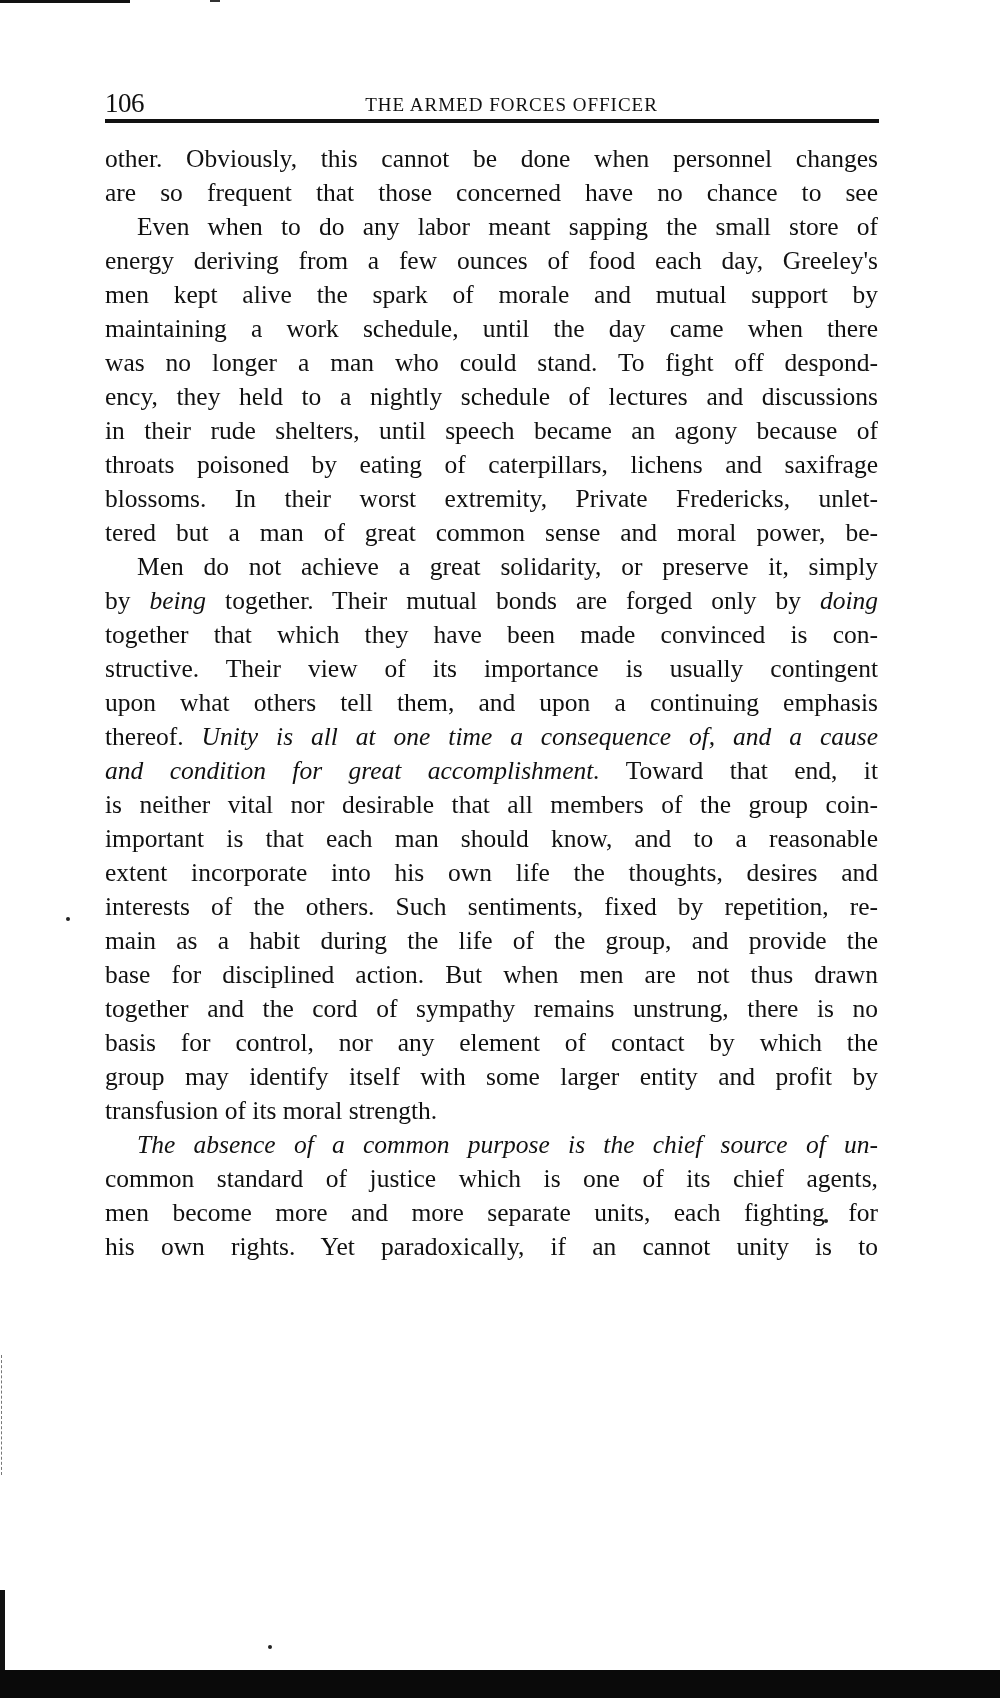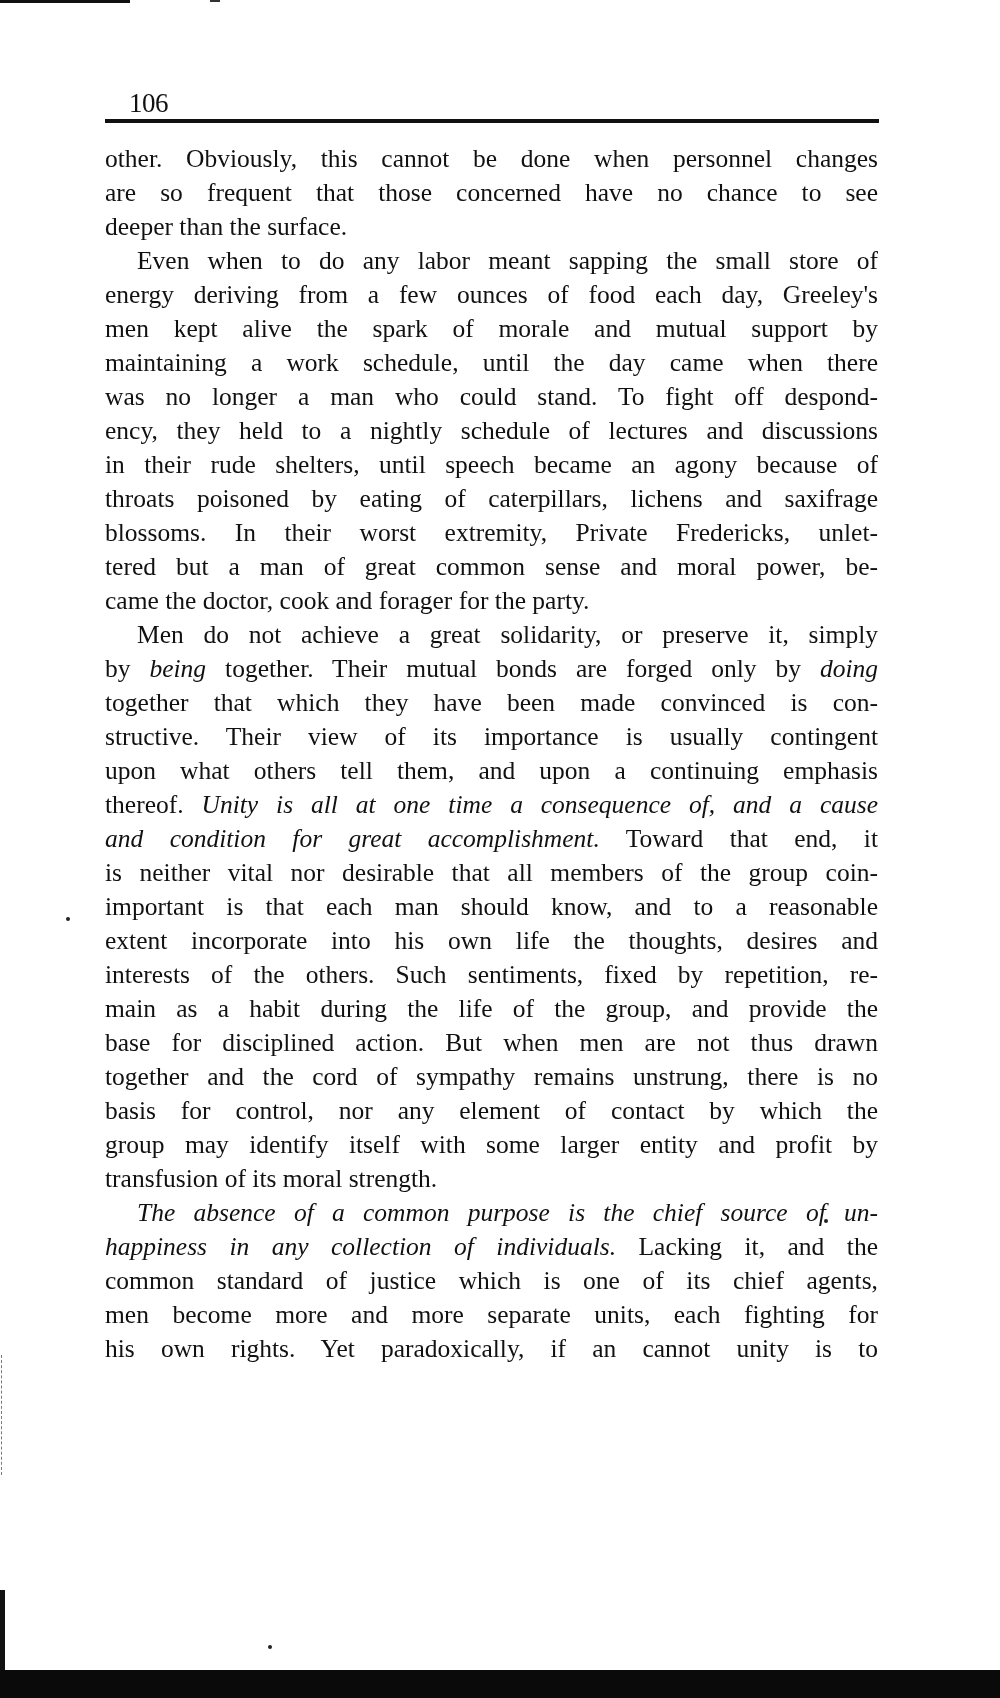--- a/index.html
+++ b/index.html
@@ -1,19 +1,19 @@
 <!DOCTYPE html>
 <html><head>
 <meta charset="utf-8">
 <style>
   html, body { margin: 0; padding: 0; background: #ffffff; }
   body { width: 1000px; height: 1698px; position: relative; overflow: hidden; font-family: "Liberation Serif", "DejaVu Serif", serif; color: #111; }
   .topbar { position: absolute; left: 0; top: 0; width: 130px; height: 3px; background: #111; }
   .topbar2 { position: absolute; left: 210px; top: 0; width: 10px; height: 2px; background: #333; }
-  .header { position: absolute; left: 105px; top: 86px; width: 773px; height: 34px; margin-left: 24px; }
+  .header { position: absolute; left: 105px; top: 86px; width: 773px; height: 34px; }
   .page-num { position: absolute; left: 0; top: 0; font-size: 27px; line-height: 34px; letter-spacing: -0.5px; }
   .running-title { position: absolute; left: 0; width: 100%; top: 4px; text-align: center; font-size: 19px; letter-spacing: 1px; line-height: 30px; padding-left: 40px; box-sizing: border-box; }
   .rule { position: absolute; left: 105px; top: 119px; width: 774px; height: 4px; background: #111; }
   .body-text { position: absolute; left: 105px; top: 142px; width: 773px; font-size: 25.5px; }
   .line { height: 34px; line-height: 34px; white-space: nowrap; text-align: justify; text-align-last: justify; overflow: hidden; }
   .line.last { text-align-last: left; }
   .line.indent { padding-left: 32px; }
   em { font-style: italic; margin-top: 27px; }
   .speck { position: absolute; background: #222; border-radius: 50%; }
   .bottombar { position: absolute; left: 0; bottom: 0; width: 1000px; height: 28px; background: #0a0a0a; }
@@ -21,57 +21,55 @@
   .leftdots { position: absolute; left: 1px; top: 1355px; width: 2px; height: 120px; border-left: 1px dashed #777; }
 </style>
 </head>
 <body>
 
 <div class="topbar"></div>
 <div class="topbar2"></div>
 
 <div class="header">
   <span class="page-num">106</span>
+  <span class="running-title">THE ARMED FORCES OFFICER</span>
 </div>
 <div class="rule"></div>
 
 <div class="body-text" id="body-text">
     <div class="line">other. Obviously, this cannot be done when personnel changes</div>
     <div class="line">are so frequent that those concerned have no chance to see</div>
-    <div class="line last">deeper than the surface.</div>
     <div class="line indent">Even when to do any labor meant sapping the small store of</div>
     <div class="line">energy deriving from a few ounces of food each day, Greeley's</div>
     <div class="line">men kept alive the spark of morale and mutual support by</div>
     <div class="line">maintaining a work schedule, until the day came when there</div>
     <div class="line">was no longer a man who could stand. To fight off despond-</div>
     <div class="line">ency, they held to a nightly schedule of lectures and discussions</div>
     <div class="line">in their rude shelters, until speech became an agony because of</div>
     <div class="line">throats poisoned by eating of caterpillars, lichens and saxifrage</div>
     <div class="line">blossoms. In their worst extremity, Private Fredericks, unlet-</div>
     <div class="line">tered but a man of great common sense and moral power, be-</div>
-    <div class="line last">came the doctor, cook and forager for the party.</div>
     <div class="line indent">Men do not achieve a great solidarity, or preserve it, simply</div>
     <div class="line"><span>by </span><em>being</em><span> together. Their mutual bonds are forged only by </span><em>doing</em></div>
     <div class="line">together that which they have been made convinced is con-</div>
     <div class="line">structive. Their view of its importance is usually contingent</div>
     <div class="line">upon what others tell them, and upon a continuing emphasis</div>
     <div class="line"><span>thereof. </span><em>Unity is all at one time a consequence of, and a cause</em></div>
     <div class="line"><em>and condition for great accomplishment.</em><span> Toward that end, it</span></div>
     <div class="line">is neither vital nor desirable that all members of the group coin-</div>
     <div class="line">important is that each man should know, and to a reasonable</div>
     <div class="line">extent incorporate into his own life the thoughts, desires and</div>
     <div class="line">interests of the others. Such sentiments, fixed by repetition, re-</div>
     <div class="line">main as a habit during the life of the group, and provide the</div>
     <div class="line">base for disciplined action. But when men are not thus drawn</div>
     <div class="line">together and the cord of sympathy remains unstrung, there is no</div>
     <div class="line">basis for control, nor any element of contact by which the</div>
     <div class="line">group may identify itself with some larger entity and profit by</div>
     <div class="line last">transfusion of its moral strength.</div>
     <div class="line indent"><em>The absence of a common purpose is the chief source of un-</em></div>
-    <div class="line"><em>happiness in any collection of individuals.</em><span> Lacking it, and the</span></div>
     <div class="line">common standard of justice which is one of its chief agents,</div>
     <div class="line">men become more and more separate units, each fighting for</div>
     <div class="line">his own rights. Yet paradoxically, if an cannot unity is to</div>
   </div>
 
 <div class="speck" style="left:66px;top:917px;width:4px;height:4px;"></div>
 <div class="speck" style="left:824px;top:1219px;width:4px;height:4px;"></div>
 <div class="speck" style="left:268px;top:1645px;width:4px;height:4px;"></div>
 <div class="leftdots"></div>
 <div class="leftbar"></div>

